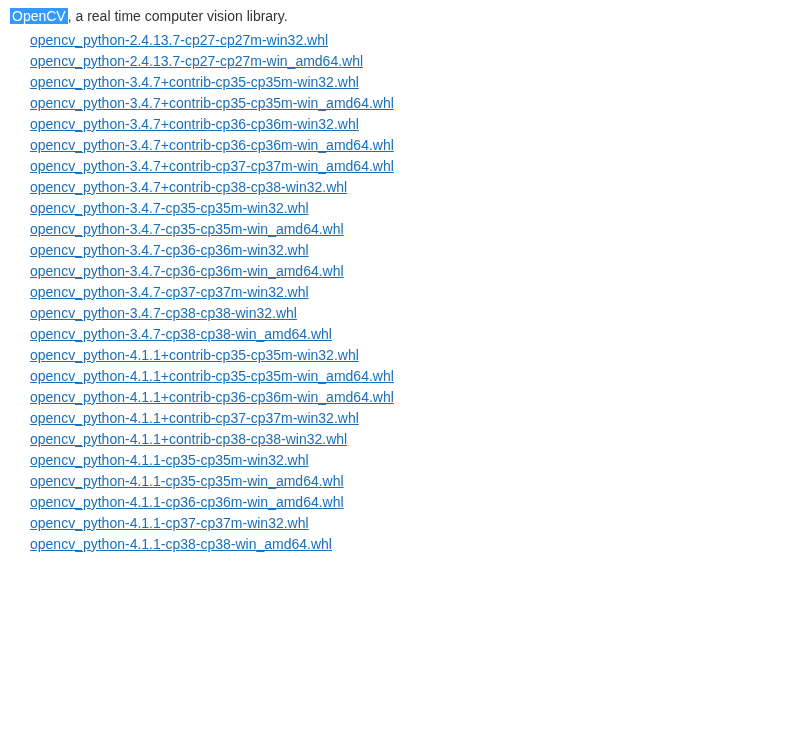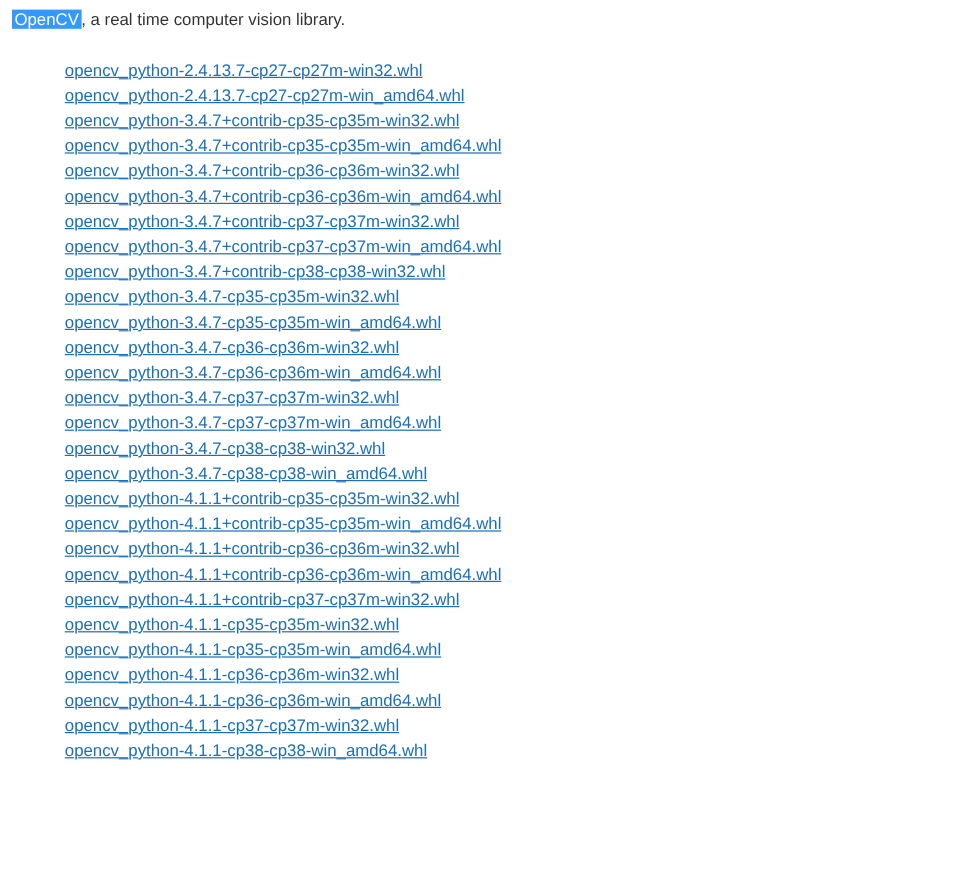--- a/index.html
+++ b/index.html
@@ -4,21 +4,21 @@
   <style>
     body {
       margin: 0;
       padding: 8px 10px;
       font-family: "Segoe UI", Arial, sans-serif;
       font-size: 14px;
       color: #333;
       background: #fff;
     }
     .header-line {
-      margin-bottom: 24px;
+      margin-bottom: 6px;
     }
     .highlighted-name {
       background: #3399ff;
       color: #fff;
       padding: 0 2px;
       font-weight: 500;
     }
     .description {
       color: #333;
     }
@@ -26,21 +26,20 @@
       margin-left: 20px;
       display: flex;
       flex-direction: column;
     }
     .file-list a {
       color: #1a6fb8;
       text-decoration: underline;
       font-size: 14px;
       line-height: 1.5;
       width: fit-content;
-      margin-left: 24px;
     }
     .file-list a.annotated {
       outline: 2.5px solid #e02020;
       outline-offset: 2px;
       padding-right: 30px;
     }
   </style>
 </head>
 <body>
 
@@ -48,35 +47,32 @@
   <span class="highlighted-name">OpenCV</span><span class="description">, a real time computer vision library.</span>
 </div>
 
 <div class="file-list" id="file-list">
     <a href="#">opencv_python-2.4.13.7-cp27-cp27m-win32.whl</a>
     <a href="#">opencv_python-2.4.13.7-cp27-cp27m-win_amd64.whl</a>
     <a href="#">opencv_python-3.4.7+contrib-cp35-cp35m-win32.whl</a>
     <a href="#">opencv_python-3.4.7+contrib-cp35-cp35m-win_amd64.whl</a>
     <a href="#">opencv_python-3.4.7+contrib-cp36-cp36m-win32.whl</a>
     <a href="#">opencv_python-3.4.7+contrib-cp36-cp36m-win_amd64.whl</a>
-    <a href="#">opencv_python-3.4.7+contrib-cp37-cp37m-win32.whl</a>
     <a href="#">opencv_python-3.4.7+contrib-cp37-cp37m-win_amd64.whl</a>
     <a href="#">opencv_python-3.4.7+contrib-cp38-cp38-win32.whl</a>
     <a href="#">opencv_python-3.4.7-cp35-cp35m-win32.whl</a>
     <a href="#">opencv_python-3.4.7-cp35-cp35m-win_amd64.whl</a>
     <a href="#">opencv_python-3.4.7-cp36-cp36m-win32.whl</a>
     <a href="#">opencv_python-3.4.7-cp36-cp36m-win_amd64.whl</a>
     <a href="#">opencv_python-3.4.7-cp37-cp37m-win32.whl</a>
-    <a href="#">opencv_python-3.4.7-cp37-cp37m-win_amd64.whl</a>
     <a href="#">opencv_python-3.4.7-cp38-cp38-win32.whl</a>
     <a href="#">opencv_python-3.4.7-cp38-cp38-win_amd64.whl</a>
     <a href="#">opencv_python-4.1.1+contrib-cp35-cp35m-win32.whl</a>
     <a href="#">opencv_python-4.1.1+contrib-cp35-cp35m-win_amd64.whl</a>
-    <a href="#">opencv_python-4.1.1+contrib-cp36-cp36m-win32.whl</a>
     <a href="#">opencv_python-4.1.1+contrib-cp36-cp36m-win_amd64.whl</a>
     <a href="#">opencv_python-4.1.1+contrib-cp37-cp37m-win32.whl</a>
+    <a href="#">opencv_python-4.1.1+contrib-cp38-cp38-win32.whl</a>
     <a href="#">opencv_python-4.1.1-cp35-cp35m-win32.whl</a>
     <a href="#">opencv_python-4.1.1-cp35-cp35m-win_amd64.whl</a>
-    <a href="#">opencv_python-4.1.1-cp36-cp36m-win32.whl</a>
     <a href="#">opencv_python-4.1.1-cp36-cp36m-win_amd64.whl</a>
     <a href="#">opencv_python-4.1.1-cp37-cp37m-win32.whl</a>
     <a href="#">opencv_python-4.1.1-cp38-cp38-win_amd64.whl</a>
   </div>
 
 </body></html>

